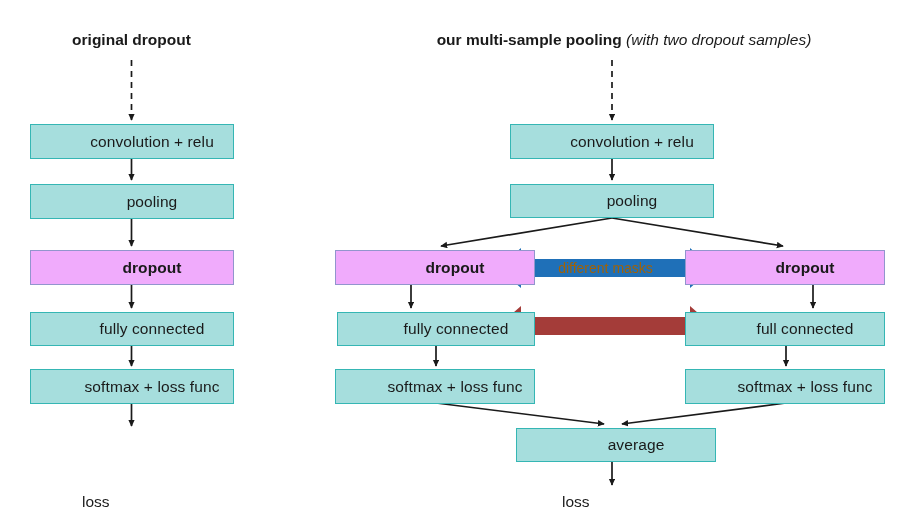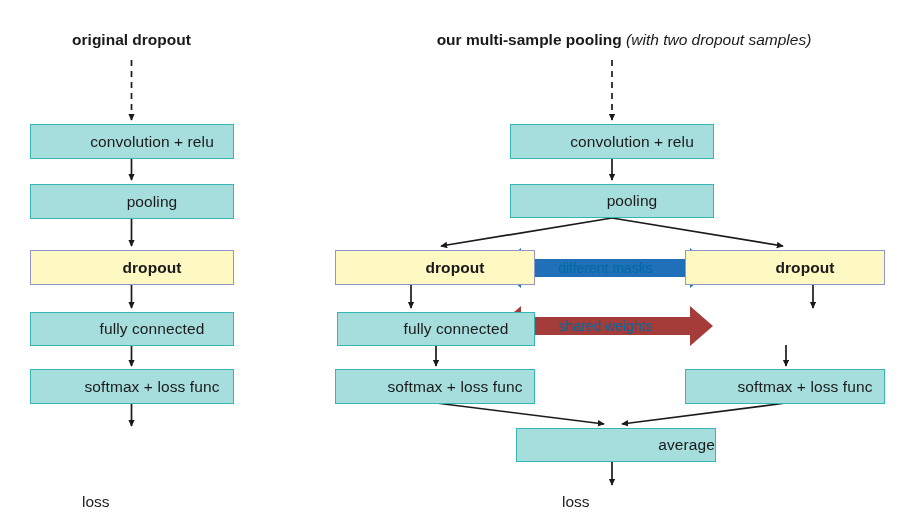--- a/index.html
+++ b/index.html
@@ -41,21 +41,21 @@
     white-space: nowrap;
     border-width: 1px;
     border-style: solid;
     padding-left: 40px;
   }
   .node.teal {
     background: #a6dedd;
     border-color: #35b6b4;
   }
   .node.purple {
-    background: #fef9c3;
+    background: #f0abfc;
     border-color: #9295cd;
     font-weight: bold;
   }
   .plain-label {
     position: absolute;
     font-size: 15.5px;
     line-height: 1;
     white-space: nowrap;
     text-align: left;
   }
@@ -64,21 +64,21 @@
     font-size: 15.5px;
     line-height: 1;
     white-space: nowrap;
   }
   .title .strong { font-weight: bold; }
   .title .light { font-weight: normal; font-style: italic; }
   .band-label {
     position: absolute;
     font-size: 14px;
     line-height: 1;
-    color: #0369a1;
+    color: #a16207;
     white-space: nowrap;
     text-align: center;
     pointer-events: none;
   }
 </style>
 </head>
 <body>
 
 <div id="stage">
 
@@ -167,32 +167,34 @@
   </div>
 
   <div class="node purple" style="left:685px; top:238px; width:200px; height:35px;">
     <span>dropout</span>
   </div>
 
   <div class="node teal" style="left:337px; top:300px; width:198px; height:34px;">
     <span>fully connected</span>
   </div>
 
+  <div class="node teal" style="left:685px; top:300px; width:200px; height:34px;">
+    <span>full connected</span>
+  </div>
 
   <div class="node teal" style="left:335px; top:357px; width:200px; height:35px;">
     <span>softmax + loss func</span>
   </div>
 
   <div class="node teal" style="left:685px; top:357px; width:200px; height:35px;">
     <span>softmax + loss func</span>
   </div>
 
-  <div class="node teal" style="left:516px; top:416px; width:200px; height:34px;justify-content:flex-end;">
+  <div class="node teal" style="left:516px; top:416px; width:200px; height:34px;">
     <span>average</span>
   </div>
 
   <div class="plain-label" style="left:562px; top:482px; width:100px;">loss</div>
 
   <div class="band-label" style="left:521px; top:249px; width:169px;">different masks</div>
 
-  <div class="band-label" style="left:521px; top:307px; width:169px;">shared weights</div>
 
 </div>
 
 </body></html>

